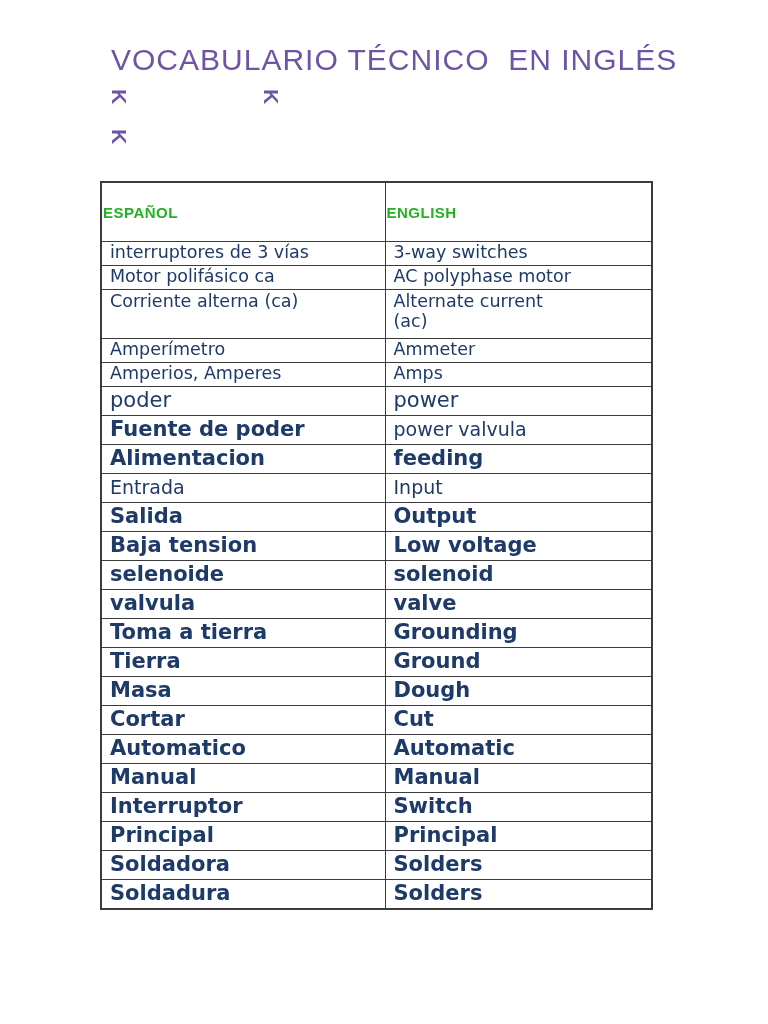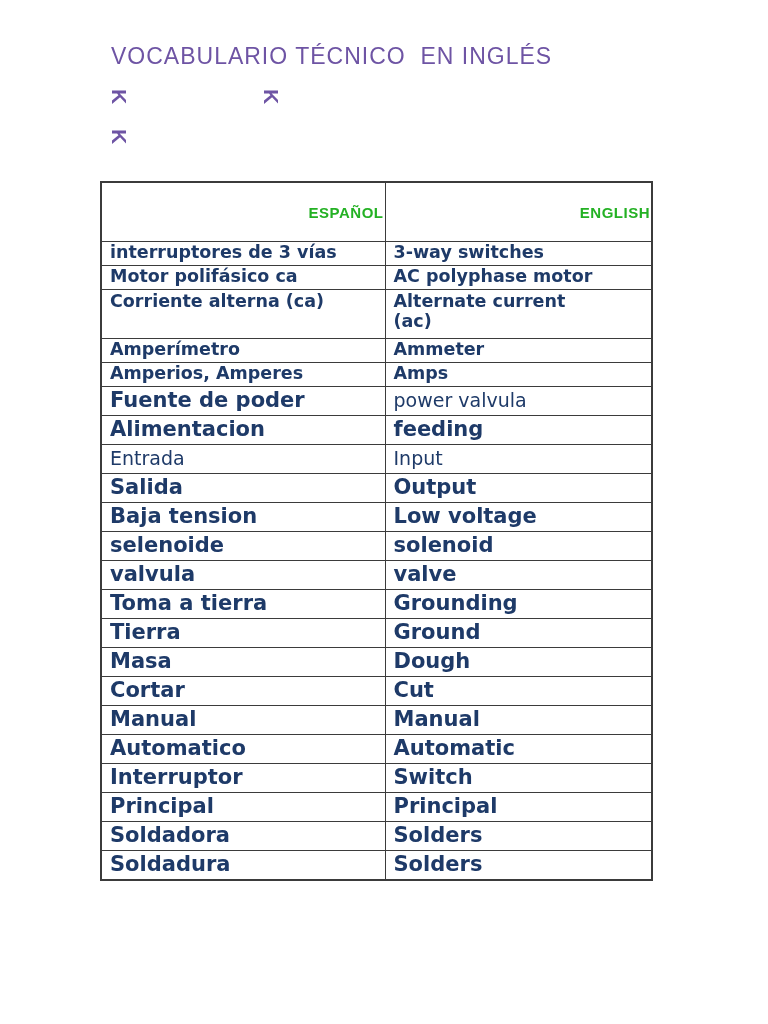--- a/index.html
+++ b/index.html
@@ -13,21 +13,21 @@
   body{
     width:768px;height:1024px;
     background:var(--page-bg);
     position:relative;
     font-family:"DejaVu Sans", sans-serif;
     overflow:hidden;
   }
   .doc-title{
     position:absolute;left:111px;top:43px;
     font-family:"Liberation Sans", sans-serif;
-    font-size:23px;font-weight:400;
+    font-size:30px;font-weight:400;
     letter-spacing:1px;
     color:var(--purple);
     white-space:pre;
   }
   .k-glyph{
     position:absolute;
     display:inline-block;
     font-family:"Liberation Sans", sans-serif;
     font-size:21px;font-weight:700;
     color:var(--purple);
@@ -48,34 +48,34 @@
     border:1.5px solid var(--border);
   }
   table.vocab{border-width:2px;}
   col.c-es{width:284px;}
   col.c-en{width:267px;}
   th.hdr{
     height:56px;
     font-family:"Liberation Sans", sans-serif;
     font-size:15px;font-weight:700;
     color:var(--green);
-    text-align:right;vertical-align:middle;
+    text-align:left;vertical-align:middle;
     border-bottom-width:2px;
     letter-spacing:0.5px;
   }
   th.hdr .hdr-en{position:relative;top:-6px;display:inline-block;margin-top:12px;}
   td{
     color:var(--navy);
     padding:1px 6px 2px 8px;
     vertical-align:middle;
     line-height:1.12;
     overflow:hidden;
   }
   td.en{white-space:pre-line;}
-  .sb{font-size:17.5px;font-weight:700;margin-left:8px;}
+  .sb{font-size:17.5px;font-weight:400;margin-left:8px;}
   .b{font-size:21px;font-weight:700;}
   .r{font-size:21px;font-weight:400;}
   .rs{font-size:19px;font-weight:400;}
   tr.h-s td{height:20px;}
   tr.h-l td{height:25px;}
   tr.h-t td{height:44px;vertical-align:top;padding-top:2px;}
 </style>
 </head>
 <body>
 
@@ -116,20 +116,24 @@
       </tr>
       <tr class="h-s">
         <td class="es sb">Amperímetro</td>
         <td class="en sb">Ammeter</td>
       </tr>
       <tr class="h-s">
         <td class="es sb">Amperios, Amperes</td>
         <td class="en sb">Amps</td>
       </tr>
       <tr class="h-l">
+        <td class="es r">poder</td>
+        <td class="en r">power</td>
+      </tr>
+      <tr class="h-l">
         <td class="es b">Fuente de poder</td>
         <td class="en rs">power valvula</td>
       </tr>
       <tr class="h-l">
         <td class="es b">Alimentacion</td>
         <td class="en b">feeding</td>
       </tr>
       <tr class="h-l">
         <td class="es rs">Entrada</td>
         <td class="en rs">Input</td>
@@ -160,28 +164,28 @@
       </tr>
       <tr class="h-l">
         <td class="es b">Masa</td>
         <td class="en b">Dough</td>
       </tr>
       <tr class="h-l">
         <td class="es b">Cortar</td>
         <td class="en b">Cut</td>
       </tr>
       <tr class="h-l">
+        <td class="es b">Automatico</td>
+        <td class="en b">Automatic</td>
+      </tr>
+      <tr class="h-l">
         <td class="es b">Manual</td>
         <td class="en b">Manual</td>
       </tr>
       <tr class="h-l">
-        <td class="es b">Automatico</td>
-        <td class="en b">Automatic</td>
-      </tr>
-      <tr class="h-l">
         <td class="es b">Interruptor</td>
         <td class="en b">Switch</td>
       </tr>
       <tr class="h-l">
         <td class="es b">Principal</td>
         <td class="en b">Principal</td>
       </tr>
       <tr class="h-l">
         <td class="es b">Soldadora</td>
         <td class="en b">Solders</td>

